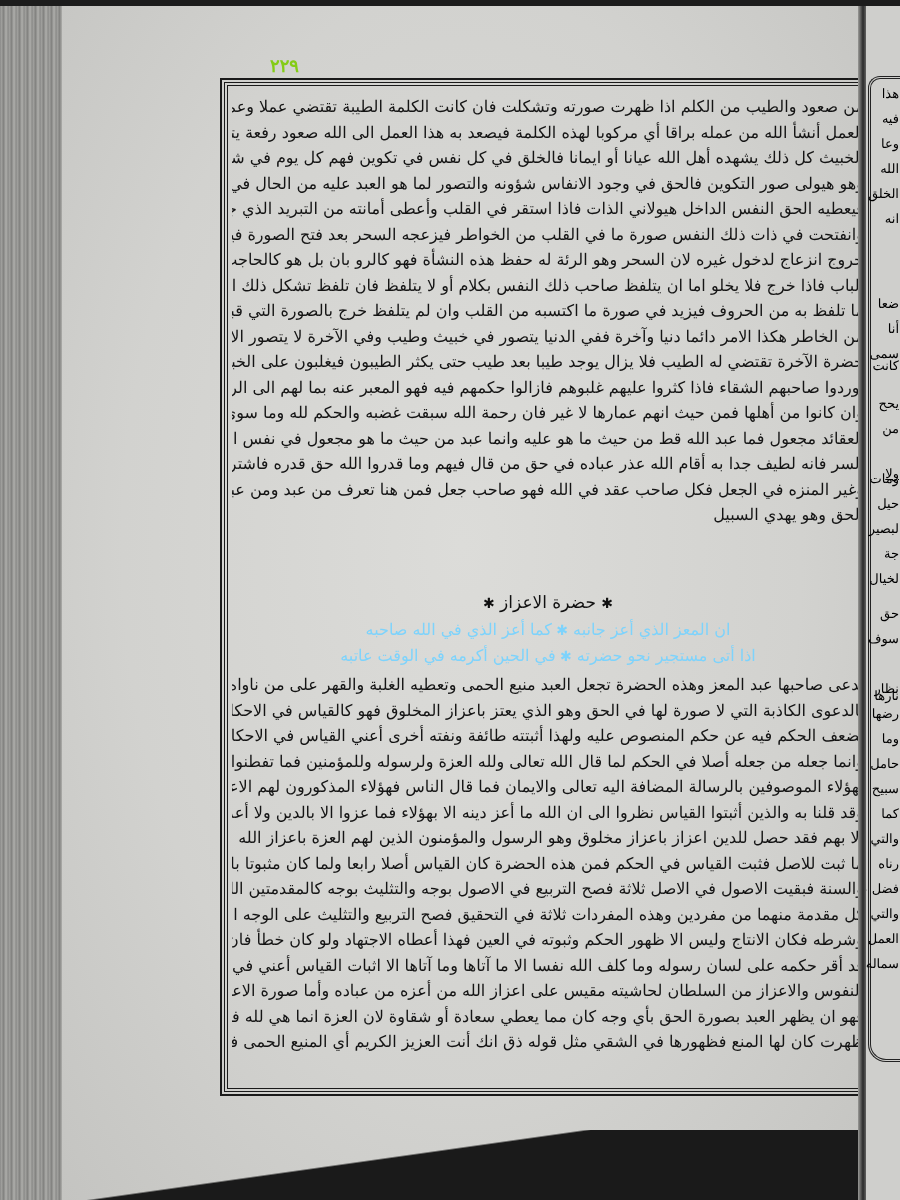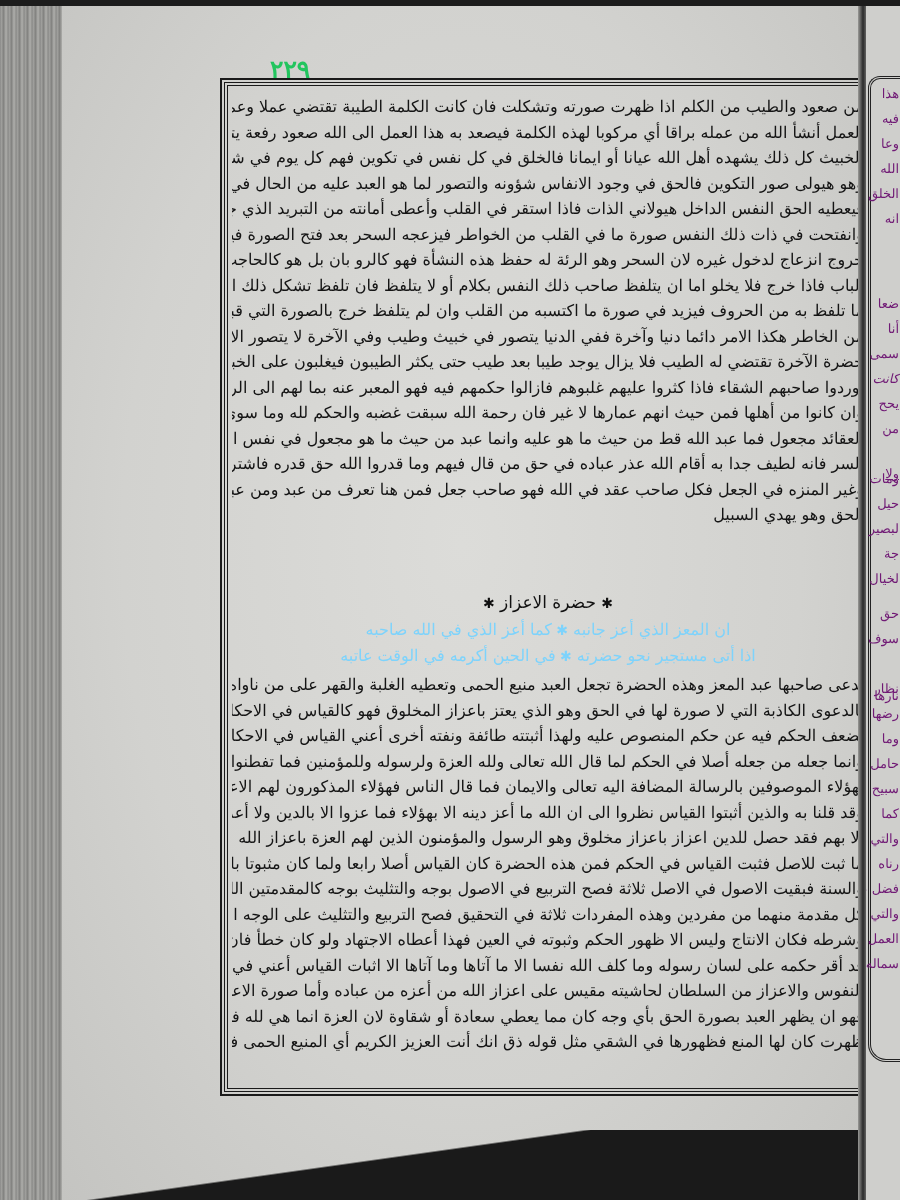--- a/index.html
+++ b/index.html
@@ -28,24 +28,24 @@
   .next-page {
     position: absolute; left: 866px; top: 6px; width: 34px; height: 1194px;
     background: #cfcfcc; overflow: hidden;
   }
   .next-frame {
     position: absolute; left: 2px; top: 70px; width: 60px; height: 980px;
     border-left: 3px double #222; border-top: 3px double #222; border-bottom: 3px double #222;
     border-radius: 12px 0 0 18px;
   }
   .next-line {
-    position: absolute; right: 1px; font-size: 13px; color: #701a75; direction: rtl; white-space: nowrap;
+    position: absolute; right: 1px; font-size: 13px; color: #000000; direction: rtl; white-space: nowrap;
   }
   .page-number {
-    position: absolute; left: 270px; top: 55px; font-size: 25px; font-weight: bold; color: #22c55e;
+    position: absolute; left: 270px; top: 55px; font-size: 18px; font-weight: bold; color: #84cc16;
     letter-spacing: 1px;
     text-align: center;
   }
   .frame {
     position: absolute; left: 224px; top: 82px; width: 646px; height: 1010px;
     border: 4px double #1a1a1a;
     outline: 2px solid #1a1a1a; outline-offset: 2px;
     box-sizing: border-box;
   }
   .text-block {
@@ -141,21 +141,21 @@
   <div id="next-lines">
       <div class="next-line" style="top: 80px;">هذا</div>
       <div class="next-line" style="top: 105px;">فيه</div>
       <div class="next-line" style="top: 130px;">وعا</div>
       <div class="next-line" style="top: 155px;">الله</div>
       <div class="next-line" style="top: 180px;">الخلق</div>
       <div class="next-line" style="top: 205px;">انه</div>
       <div class="next-line" style="top: 290px;">ضعا</div>
       <div class="next-line" style="top: 315px;">أنا</div>
       <div class="next-line" style="top: 340px;">سمى</div>
-      <div class="next-line" style="top: 365px; font-style: italic;">كانت</div>
+      <div class="next-line" style="top: 352px;">كانت</div>
       <div class="next-line" style="top: 390px;">يحح</div>
       <div class="next-line" style="top: 415px;">من</div>
       <div class="next-line" style="top: 460px; text-decoration: underline;">ولا</div>
       <div class="next-line" style="top: 465px;">ومات</div>
       <div class="next-line" style="top: 490px;">حيل</div>
       <div class="next-line" style="top: 515px;">لبصير</div>
       <div class="next-line" style="top: 540px;">جة</div>
       <div class="next-line" style="top: 565px;">لخيال</div>
       <div class="next-line" style="top: 600px;">حق</div>
       <div class="next-line" style="top: 625px;">سوف</div>

